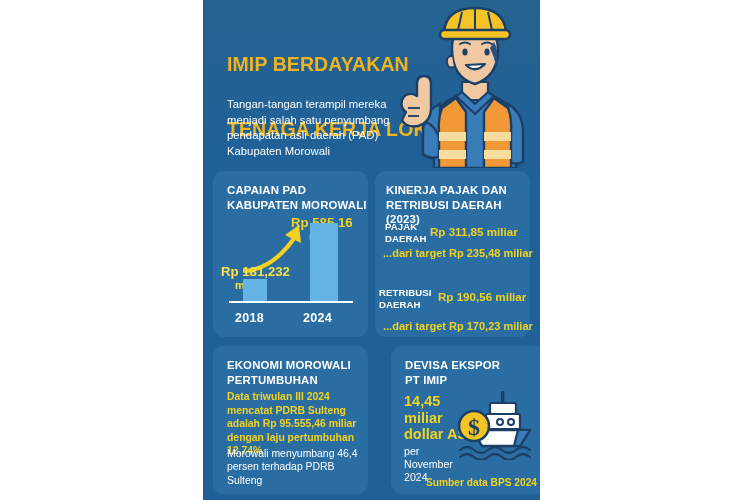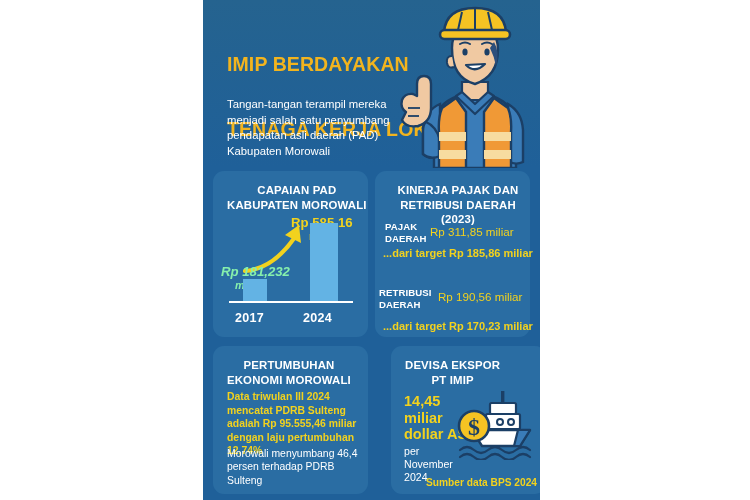--- a/index.html
+++ b/index.html
@@ -93,21 +93,20 @@
 
   .card-title {
     position: absolute;
     left: 14px;
     top: 12px;
     color: #ffffff;
     font-size: 11.4px;
     font-weight: bold;
     line-height: 14.5px;
     letter-spacing: 0.15px;
-    text-align: center;
   }
   .card-title.wide { left: 11px; }
 
   
   #chart {
     position: absolute;
     left: 0; top: 0;
     width: 155px;
     height: 166px;
   }
@@ -135,25 +134,24 @@
     font-weight: bold;
     letter-spacing: 0.3px;
   }
   #lbl-2018 { left: 22px; }
   #lbl-2024 { left: 90px; }
 
   .val-2018 {
     position: absolute;
     left: 8px;
     top: 94px;
-    color: #86efac;
+    color: #fde047;
     font-weight: bold;
     line-height: 13.5px;
     text-align: left;
-    font-style: italic;
   }
   .val-2018 .big   { font-size: 13.2px; display: block; }
   .val-2018 .small { font-size: 10.8px; display: block; padding-left: 14px; }
 
   .val-2024 {
     position: absolute;
     left: 78px;
     top: 45px;
     color: #f2d21e;
     font-weight: bold;
@@ -184,21 +182,21 @@
     letter-spacing: 0.1px;
     text-align: left;
   }
   #nm-pajak     { left: 10px; top: 0px;  width: 42px; }
   #nm-retribusi { left: 4px;  top: 0px;  width: 52px; }
 
   .metric-value {
     position: absolute;
     color: #f2d21e;
     font-size: 11.6px;
-    font-weight: normal;
+    font-weight: bold;
     white-space: nowrap;
   }
   #vl-pajak     { left: 55px; top: 4px; }
   #vl-retribusi { left: 63px; top: 3px; }
 
   .metric-target {
     position: absolute;
     left: 8px;
     color: #f2d21e;
     font-size: 11px;
@@ -356,54 +354,54 @@
 
         <div class="val-2018">
           <span class="big">Rp 181,232</span>
           <span class="small">miliar</span>
         </div>
 
         <div class="bar" id="bar-2018"></div>
         <div class="bar" id="bar-2024"></div>
 
         <div class="axis-line"></div>
-        <div class="axis-label" id="lbl-2018">2017</div>
+        <div class="axis-label" id="lbl-2018">2018</div>
         <div class="axis-label" id="lbl-2024">2024</div>
       </div>
     </div>
 
     <div class="card" id="card-pajak">
       <div class="card-title wide">
         <div>KINERJA PAJAK DAN</div>
         <div>RETRIBUSI DAERAH (2023)</div>
       </div>
 
       <div class="metric-group" id="grp-pajak">
         <div class="metric-name" id="nm-pajak">
           <div>PAJAK</div>
           <div>DAERAH</div>
         </div>
         <div class="metric-value" id="vl-pajak">Rp 311,85 miliar</div>
-        <div class="metric-target" id="tg-pajak">...dari target Rp 185,86 miliar</div>
+        <div class="metric-target" id="tg-pajak">...dari target Rp 235,48 miliar</div>
       </div>
 
       <div class="metric-group" id="grp-retribusi">
         <div class="metric-name" id="nm-retribusi">
           <div>RETRIBUSI</div>
           <div>DAERAH</div>
         </div>
         <div class="metric-value" id="vl-retribusi">Rp 190,56 miliar</div>
         <div class="metric-target" id="tg-retribusi">...dari target Rp 170,23 miliar</div>
       </div>
     </div>
 
     <div class="card" id="card-tumbuh">
       <div class="card-title">
+        <div>EKONOMI MOROWALI</div>
         <div>PERTUMBUHAN</div>
-        <div>EKONOMI MOROWALI</div>
       </div>
       <div class="para-yellow">Data triwulan III 2024 mencatat PDRB Sulteng adalah  Rp 95.555,46 miliar dengan laju pertumbuhan 12,74%</div>
       <div class="para-white">Morowali menyumbang 46,4 persen terhadap PDRB Sulteng</div>
     </div>
 
     <div class="card" id="card-devisa">
       <div class="card-title">
         <div>DEVISA EKSPOR</div>
         <div>PT IMIP</div>
       </div>

